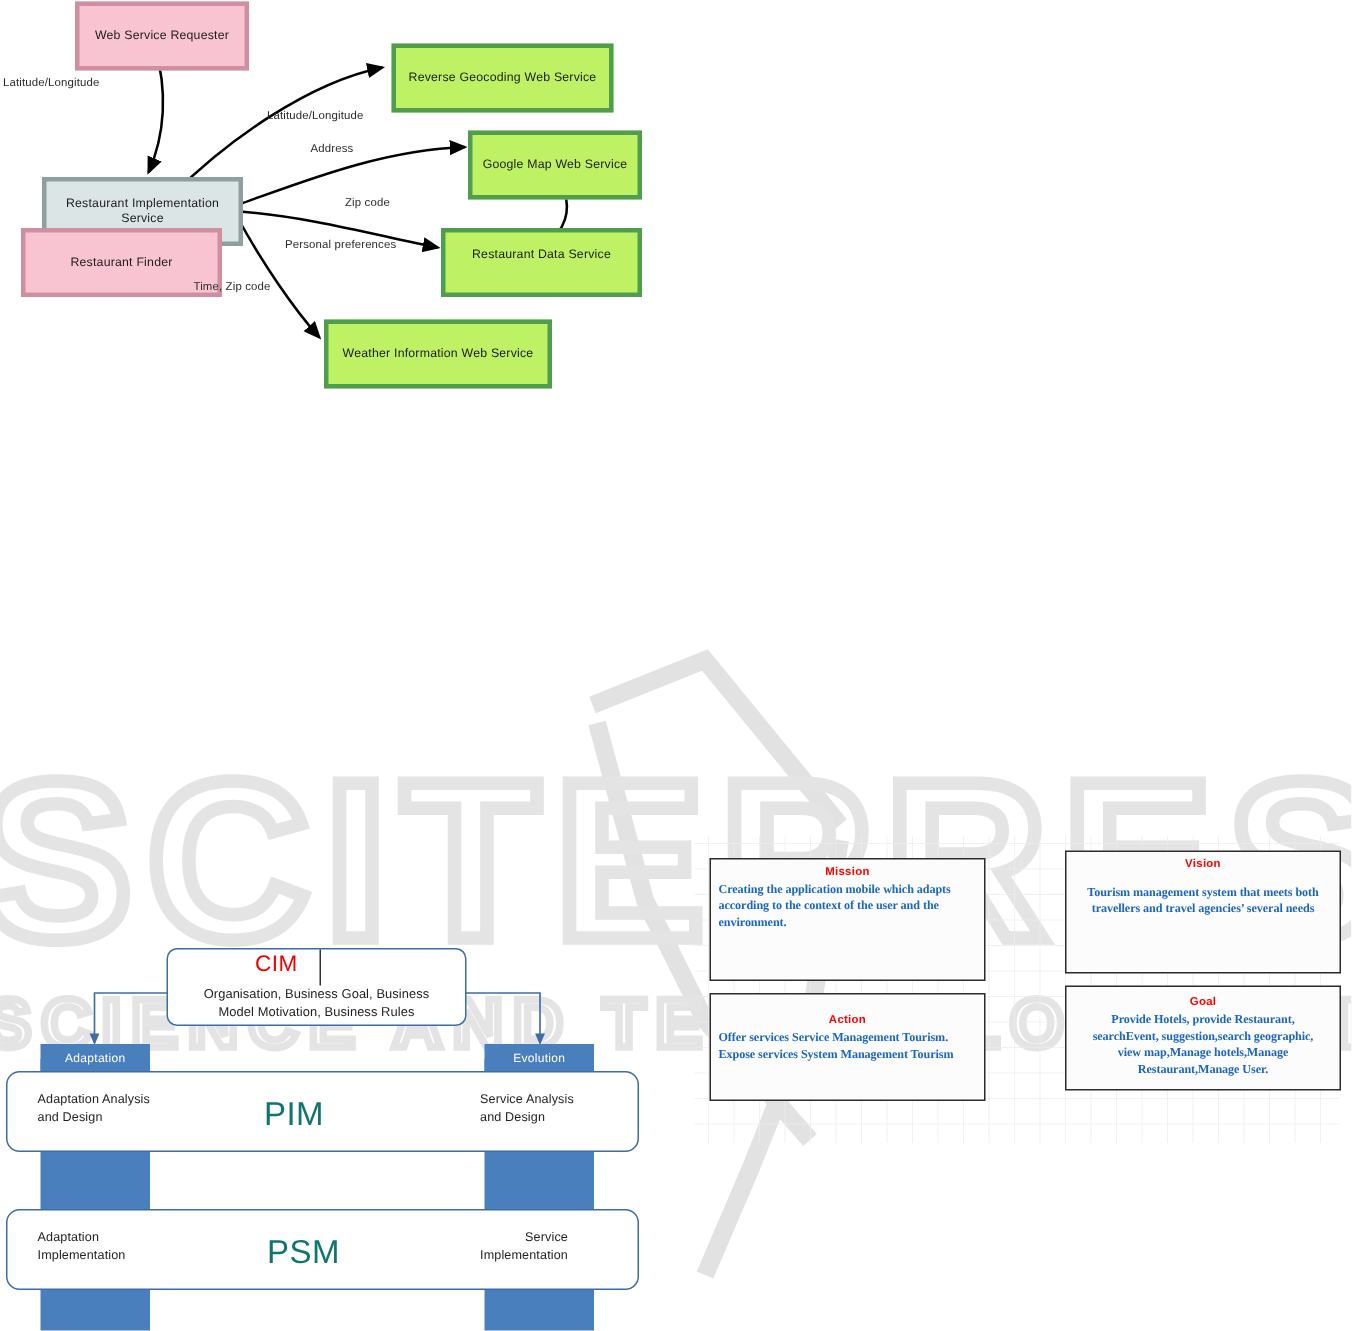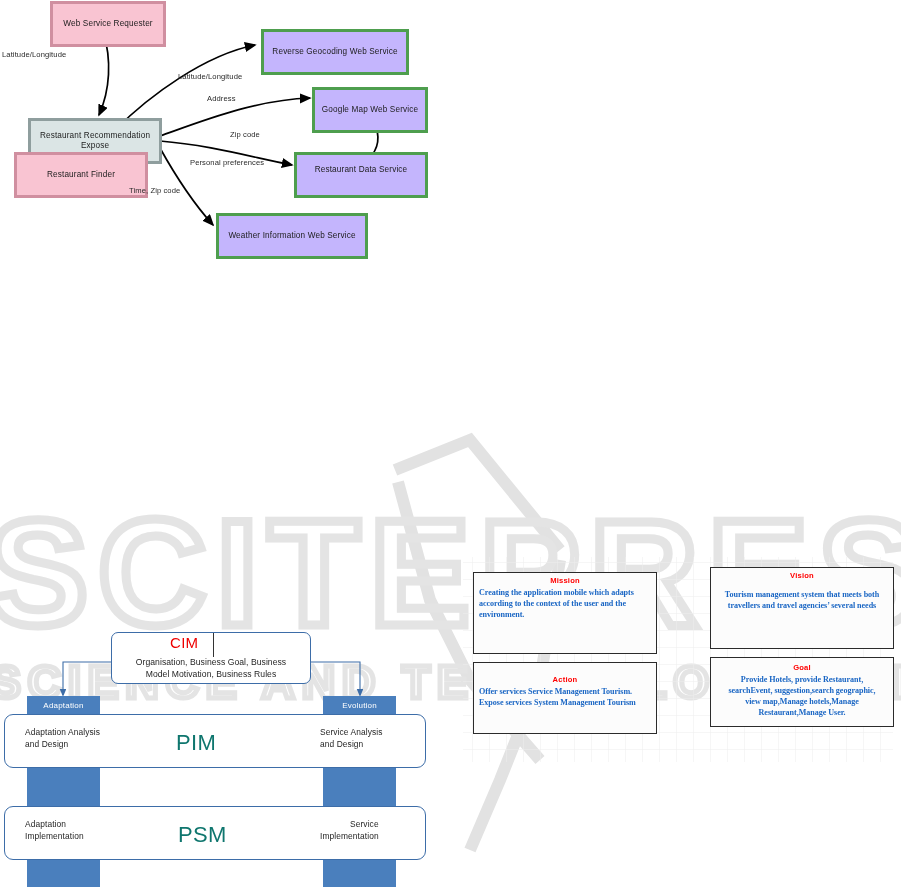--- a/index.html
+++ b/index.html
@@ -12,21 +12,21 @@
   #watermark{position:absolute;left:0;top:430px;width:901px;height:457px;
              pointer-events:none;z-index:0;overflow:hidden;}
   #watermark svg{position:absolute;left:0;top:0;}
 
   
   #fig-services{position:absolute;left:0;top:0;width:460px;height:270px;z-index:3;}
   #fig-services svg{position:absolute;left:0;top:0;}
   .node{position:absolute;box-sizing:border-box;border:3px solid #ec4899;
         display:flex;align-items:center;justify-content:center;text-align:center;
         font-size:8.2px;letter-spacing:.15px;line-height:1.25;color:#1c1c1c;padding:20px 4px;}
-  .node.green{background:#c4b5fd;border-color:#4e9e4e;}
+  .node.green{background:#bef264;border-color:#4e9e4e;}
   .node.pink{background:#f9c4d2;border-color:#d08fa0;}
   .node.bluegray{background:#dbe5e5;border-color:#8f9e9e;}
   .edge-label{position:absolute;font-size:7.6px;color:#2a2a2a;white-space:nowrap;
               letter-spacing:.1px;z-index:4;}
 
   
   #fig-mda{position:absolute;left:0;top:620px;width:440px;height:267px;z-index:3;}
   #fig-mda svg{position:absolute;left:0;top:0;z-index:1;}
   .mda-bar{position:absolute;background:#4a7fbd;z-index:2;}
   .mda-tab{position:absolute;background:#4a7fbd;color:#ffffff;font-size:8px;
@@ -103,21 +103,21 @@
 
         <path d="M372,155 C382,142 378,128 371,116"></path>
       </g>
     </svg>
 
     <div class="node pink" style="left:50px;top:1px;width:116px;height:28px;">
       <span>Web Service Requester</span>
     </div>
 
     <div class="node bluegray" style="left:28px;top:118px;width:134px;height:34px;">
-      <span>Restaurant Recommendation Expose</span>
+      <span>Restaurant Implementation Service</span>
     </div>
 
     <div class="node pink" style="left:14px;top:152px;width:134px;height:28px;">
       <span>Restaurant Finder</span>
     </div>
 
     <div class="node green" style="left:261px;top:29px;width:148px;height:28px;">
       <span>Reverse Geocoding Web Service</span>
     </div>
 

